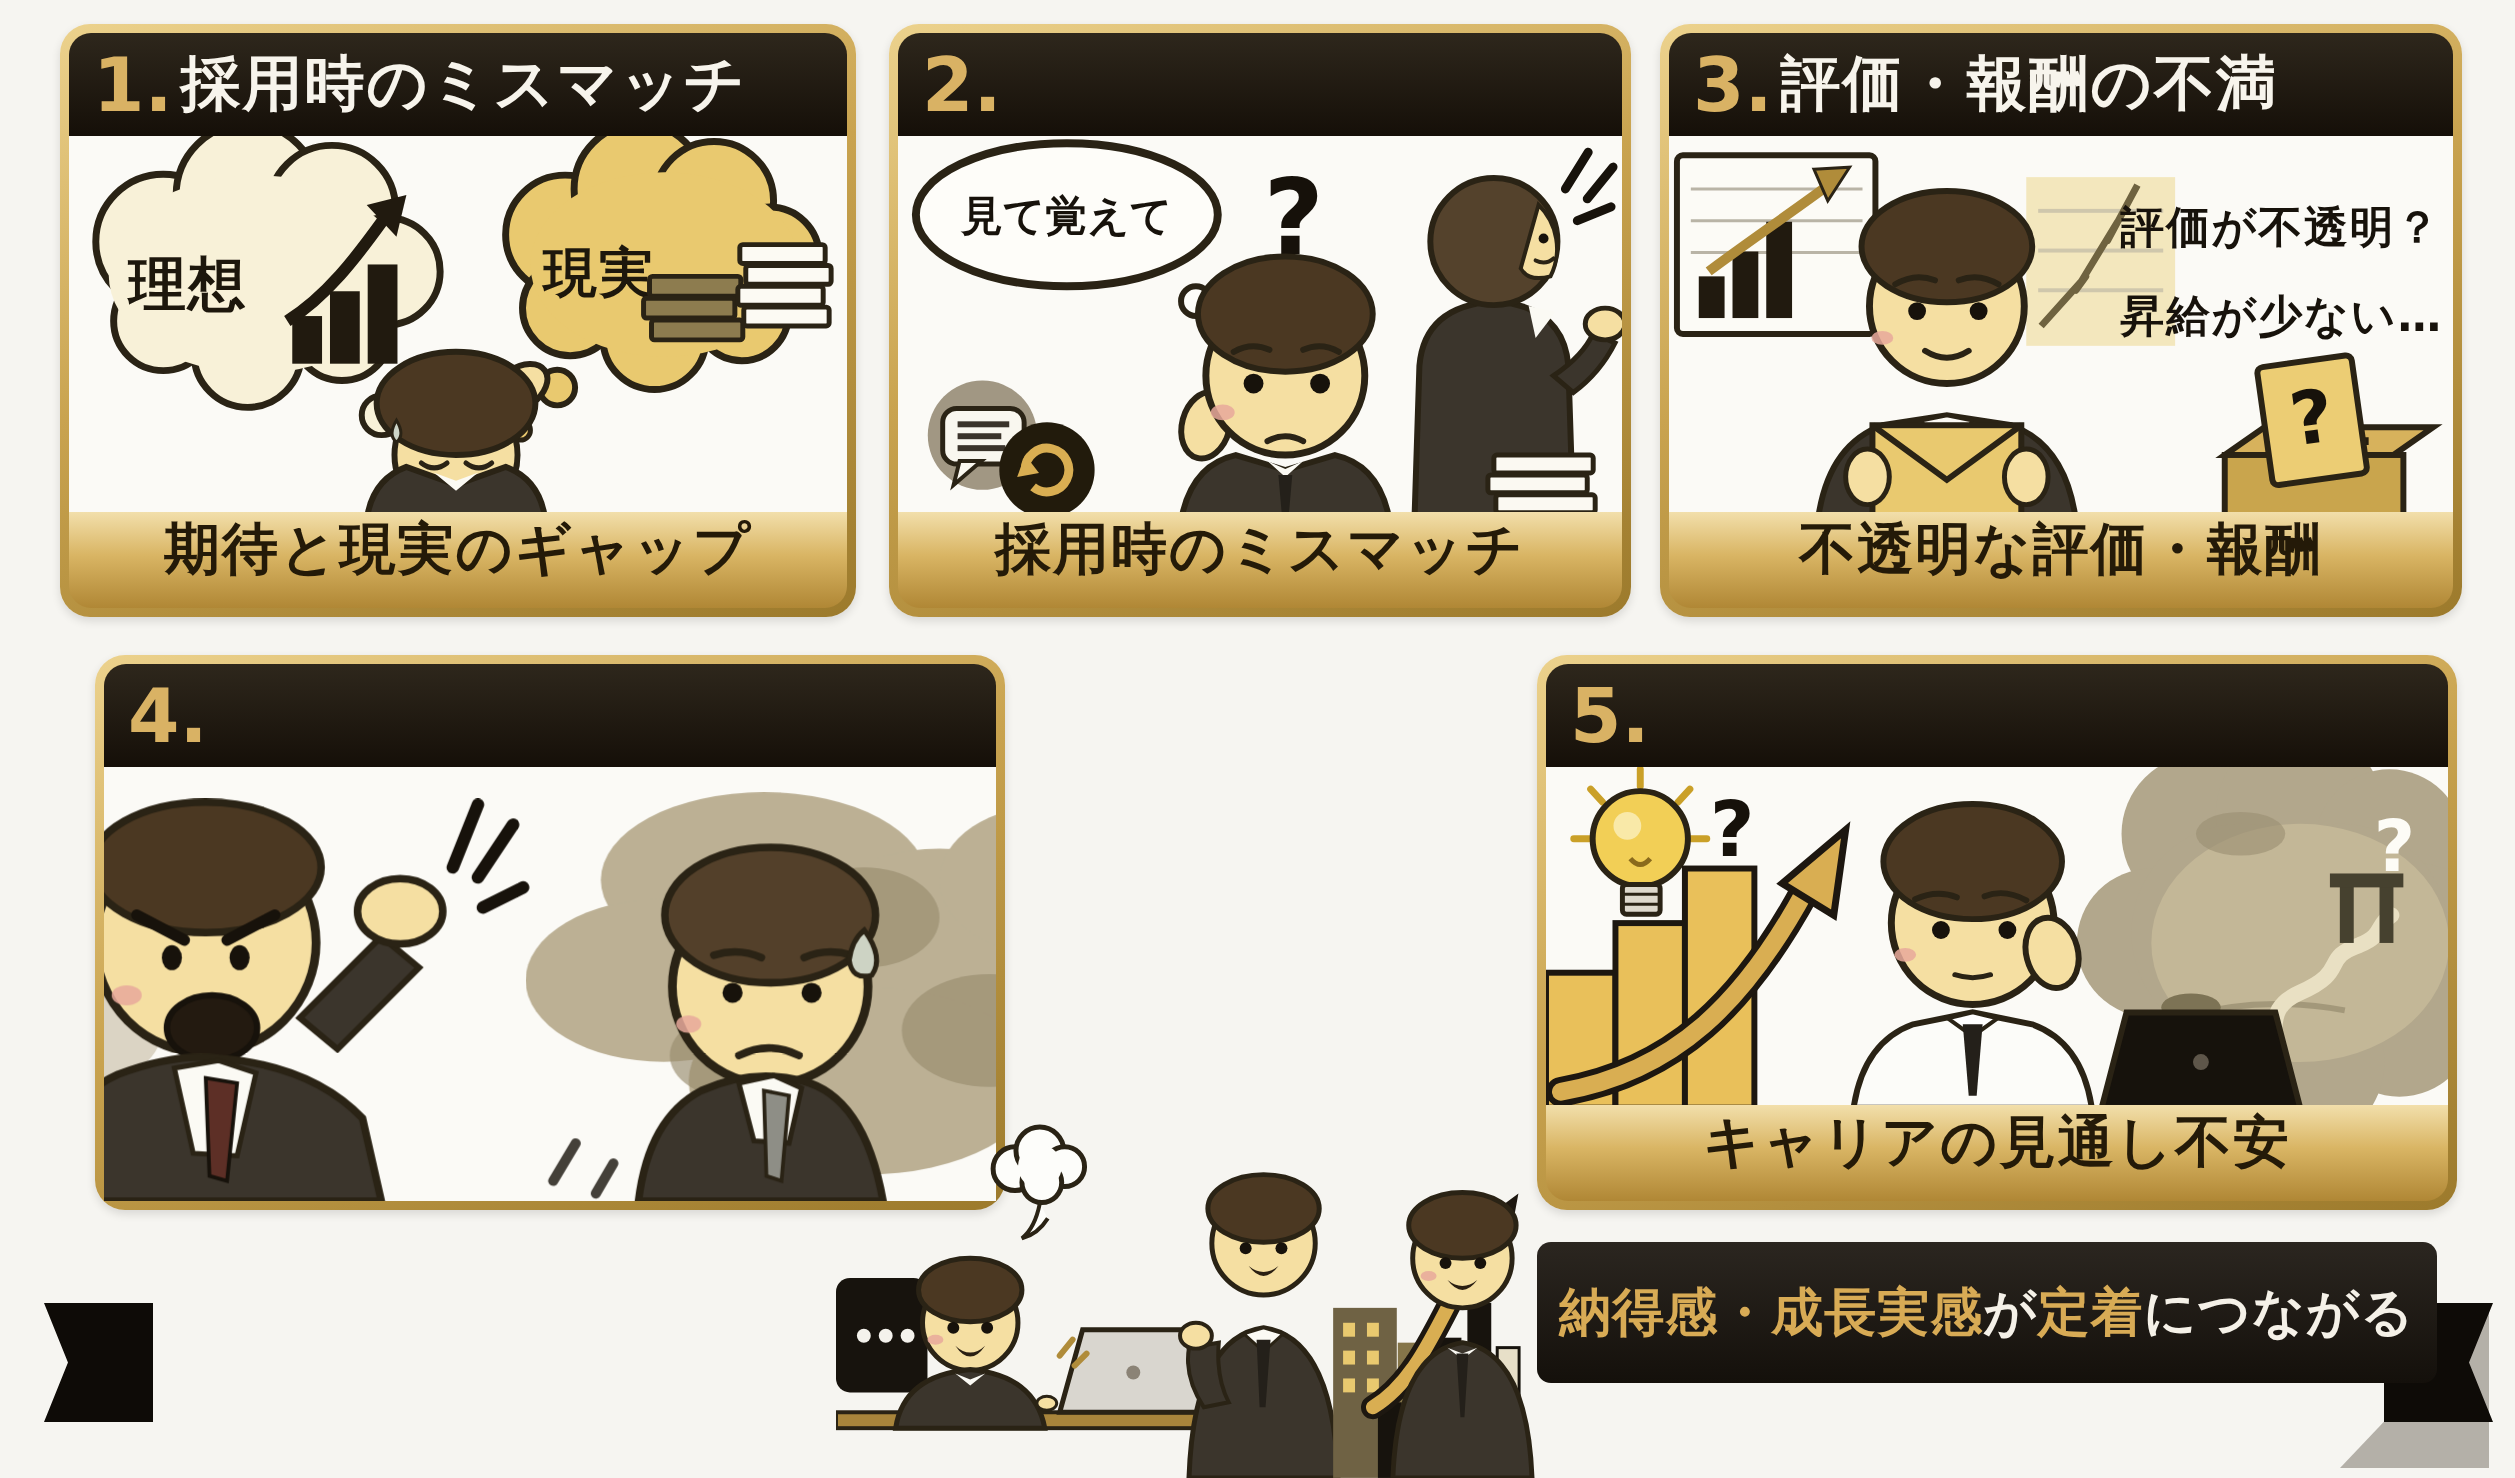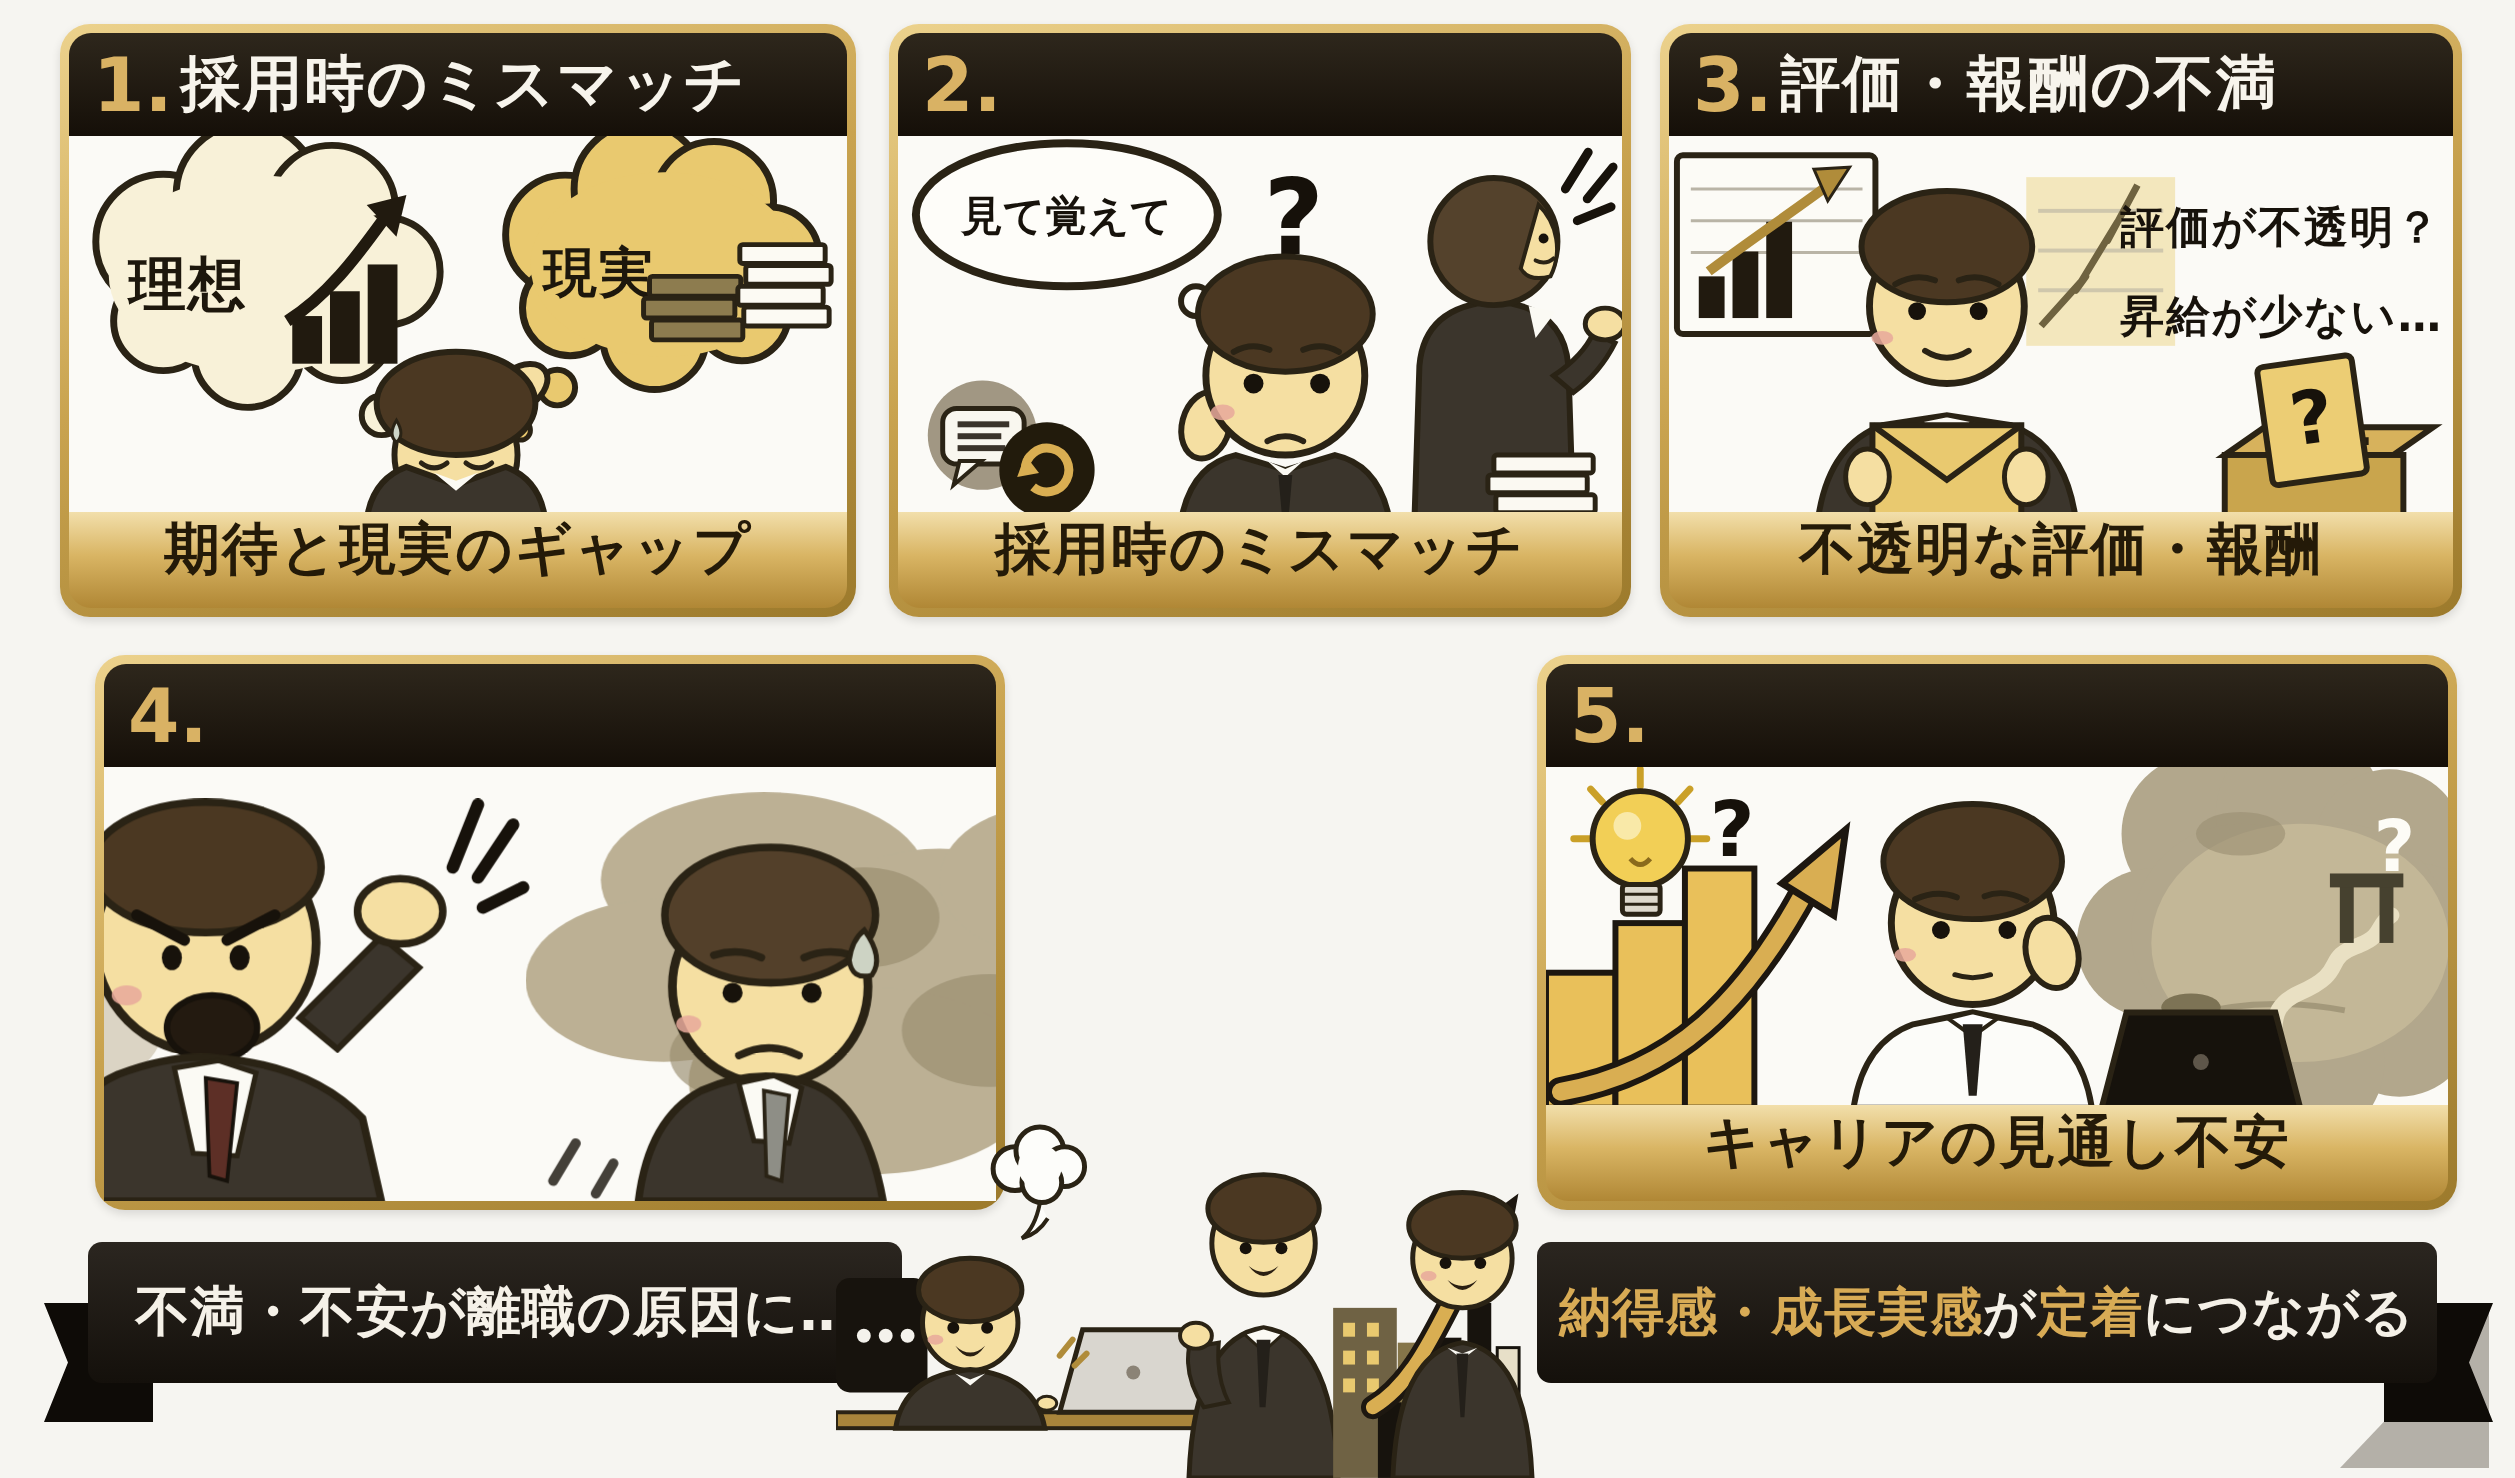--- a/index.html
+++ b/index.html
@@ -404,23 +404,20 @@
     </div>
     <div class="card-caption">
       <span>キャリアの見通し不安</span>
     </div>
   </div>
 
   <div class="tail" id="tailL"></div>
   <div id="grayTri"></div>
   <div class="tail" id="tailR"></div>
 
-  <div class="ribbon" id="ribbonL">
-    <span class="t">不満・不安が離職の原因に…</span>
-  </div>
   <div class="ribbon" id="ribbonR">
     <span class="t">
       <span class="gold-t">納得感・成長実感</span><span>が</span><span class="gold-t">定着</span><span>につながる</span>
     </span>
   </div>
 
   <div id="centerArt">
     <svg viewBox="0 0 705 371" preserveAspectRatio="xMidYMid slice">
       <g>
         <rect x="0" y="170" width="92" height="115" rx="14" fill="#17130d"></rect>

